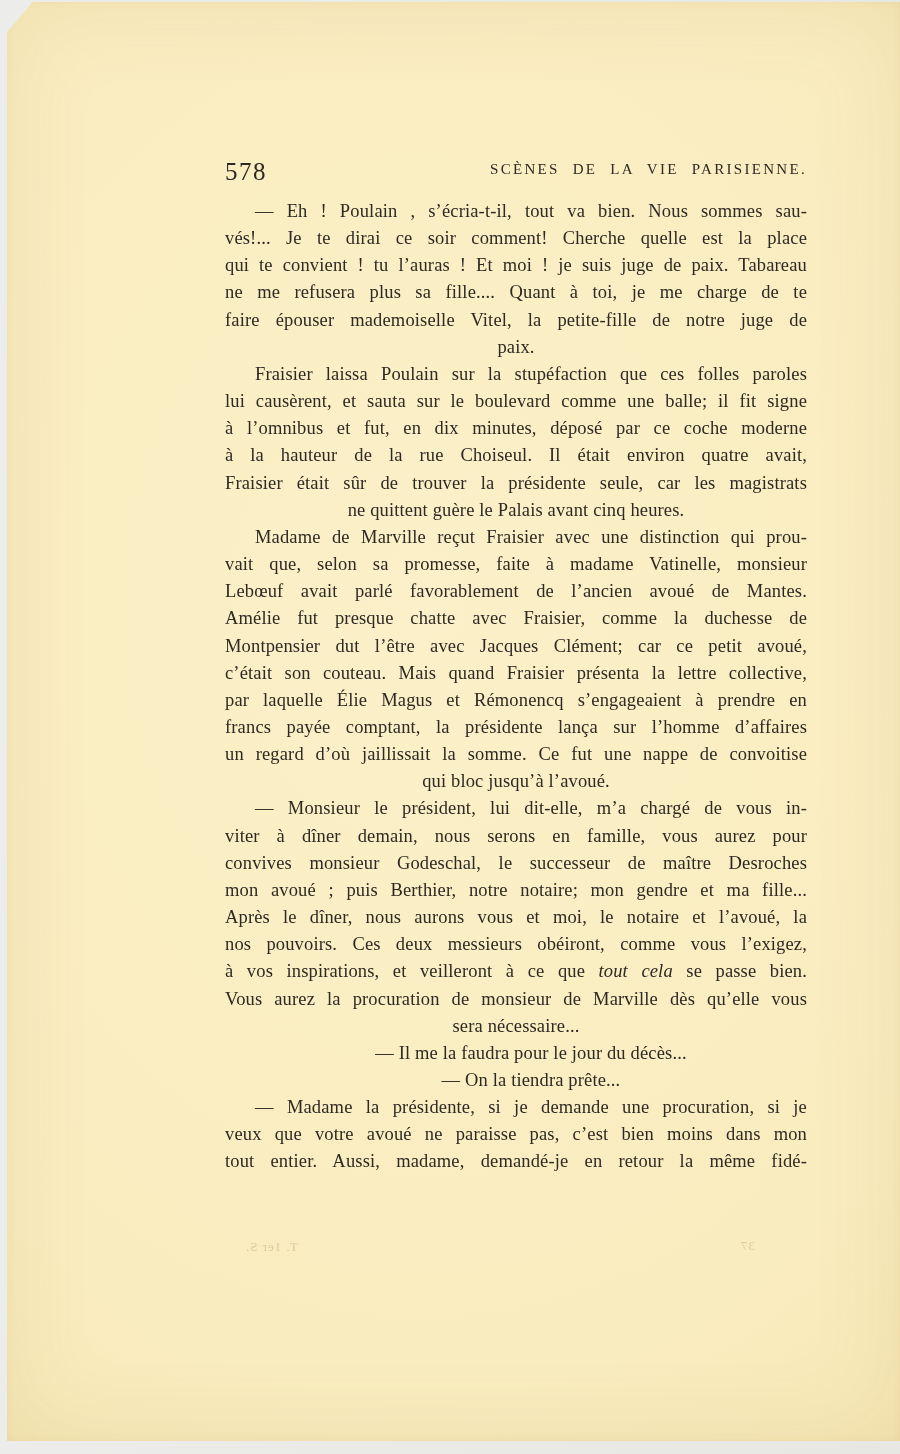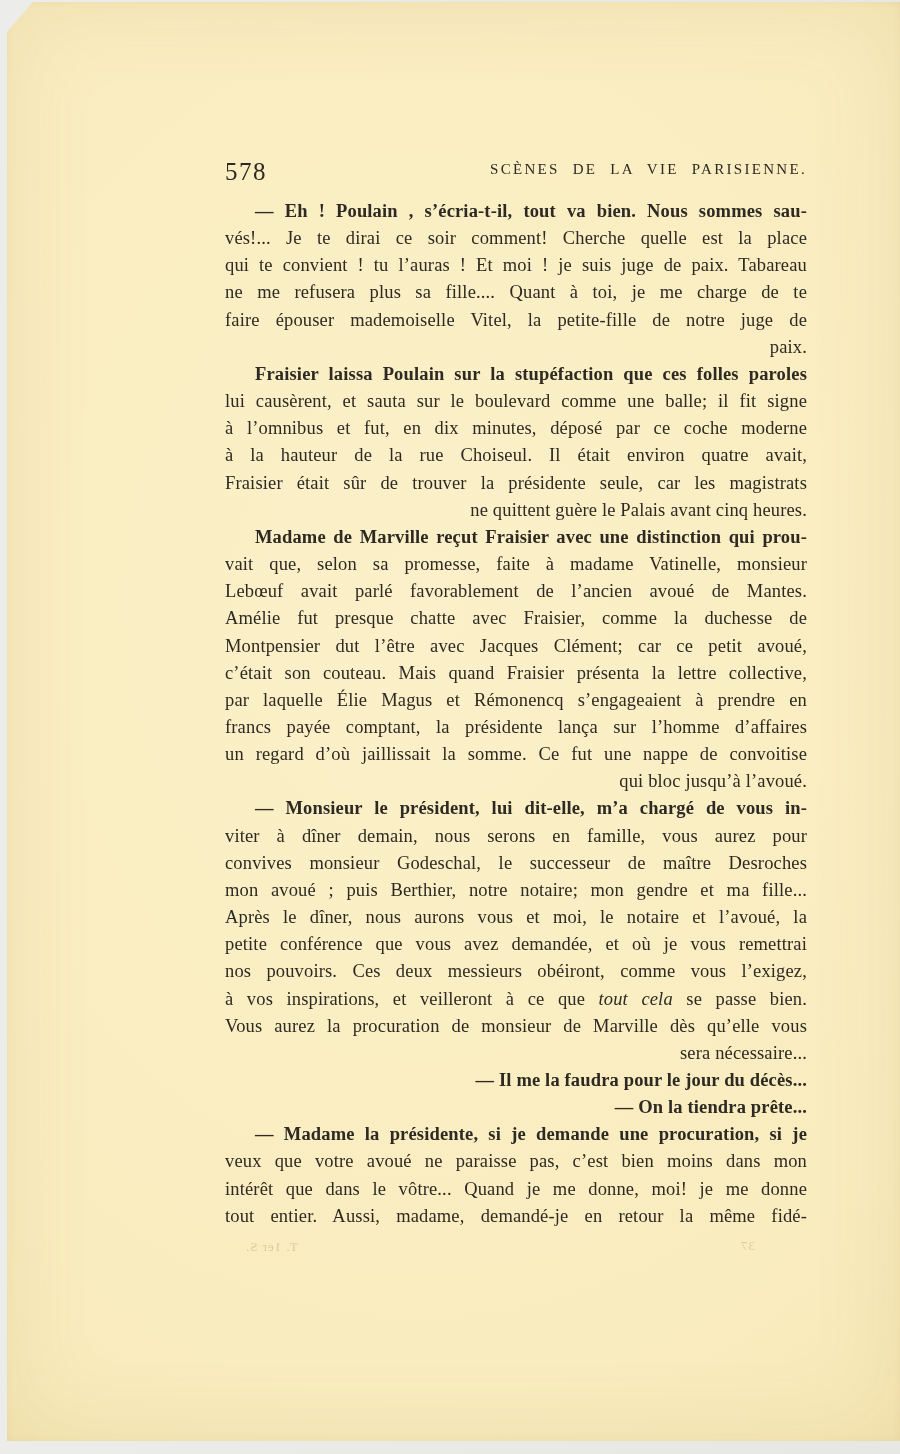--- a/index.html
+++ b/index.html
@@ -57,30 +57,29 @@
     position: absolute;
     left: 218px;
     top: 196px;
     width: 582px;
     color: #2e2a23;
   }
   .line {
     font-size: 18.5px;
     line-height: 27.15px;
     letter-spacing: 0.15px;
-    text-align: right;
+    text-align: center;
     white-space: normal;
   }
   .line.just {
     text-align: justify;
     text-align-last: justify;
   }
   .line.indent {
     text-indent: 30px;
-    font-weight: bold;
   }
   .it {
     font-style: italic;
   }
   .ghost {
     position: absolute;
     transform: scaleX(-1);
     color: rgba(148, 126, 72, 0.30);
     font-size: 13px;
     letter-spacing: 1px;
@@ -121,30 +120,28 @@
         <div class="line just"><span>c’était son couteau. Mais quand Fraisier présenta la lettre collective,</span></div>
         <div class="line just"><span>par laquelle Élie Magus et Rémonencq s’engageaient à prendre en</span></div>
         <div class="line just"><span>francs payée comptant, la présidente lança sur l’homme d’affaires</span></div>
         <div class="line just"><span>un regard d’où jaillissait la somme. Ce fut une nappe de convoitise</span></div>
         <div class="line"><span>qui bloc jusqu’à l’avoué.</span></div>
         <div class="line indent just"><span>— Monsieur le président, lui dit-elle, m’a chargé de vous in-</span></div>
         <div class="line just"><span>viter à dîner demain, nous serons en famille, vous aurez pour</span></div>
         <div class="line just"><span>convives monsieur Godeschal, le successeur de maître Desroches</span></div>
         <div class="line just"><span>mon avoué ; puis Berthier, notre notaire; mon gendre et ma fille...</span></div>
         <div class="line just"><span>Après le dîner, nous aurons vous et moi, le notaire et l’avoué, la</span></div>
-        <div class="line just"><span>petite conférence que vous avez demandée, et où je vous remettrai</span></div>
         <div class="line just"><span>nos pouvoirs. Ces deux messieurs obéiront, comme vous l’exigez,</span></div>
         <div class="line just"><span>à vos inspirations, et veilleront à ce que </span><span class="it">tout cela</span><span> se passe bien.</span></div>
         <div class="line just"><span>Vous aurez la procuration de monsieur de Marville dès qu’elle vous</span></div>
         <div class="line"><span>sera nécessaire...</span></div>
         <div class="line indent"><span>— Il me la faudra pour le jour du décès...</span></div>
         <div class="line indent"><span>— On la tiendra prête...</span></div>
         <div class="line indent just"><span>— Madame la présidente, si je demande une procuration, si je</span></div>
         <div class="line just"><span>veux que votre avoué ne paraisse pas, c’est bien moins dans mon</span></div>
-        <div class="line just"><span>intérêt que dans le vôtre... Quand je me donne, moi! je me donne</span></div>
         <div class="line just"><span>tout entier. Aussi, madame, demandé-je en retour la même fidé-</span></div>
       </div>
 
     <span class="ghost ghost-left">T. 1er S.</span>
     <span class="ghost ghost-right">37</span>
 
   </div>
 </div>
 
 </body></html>

